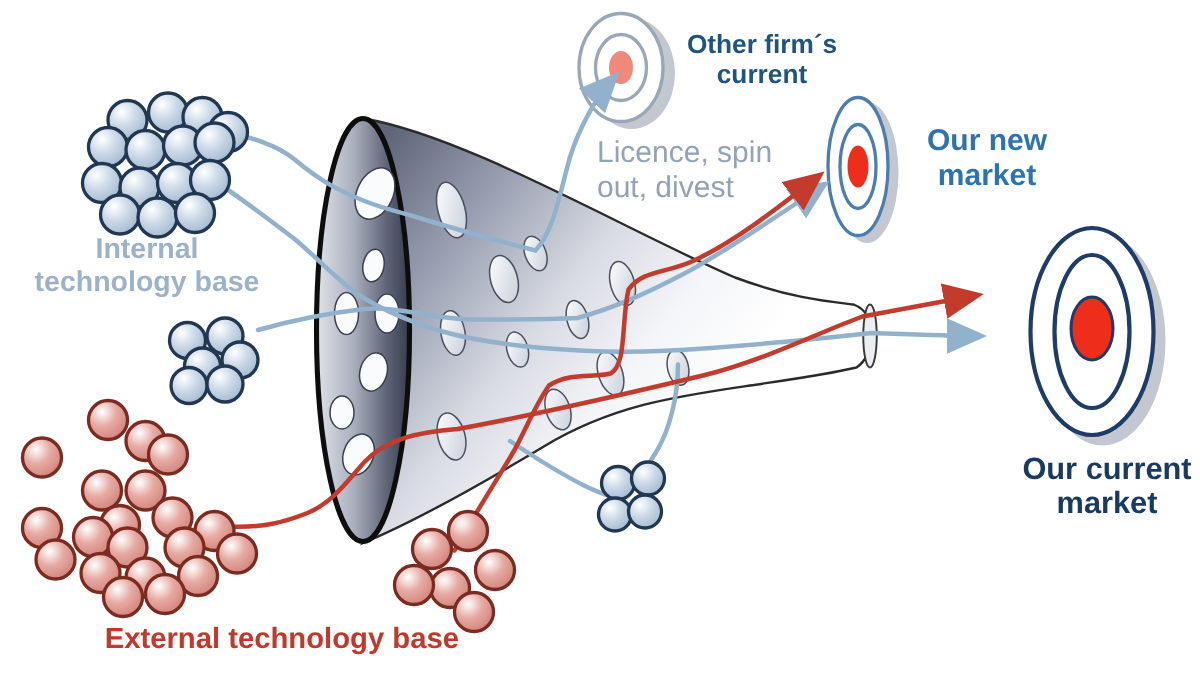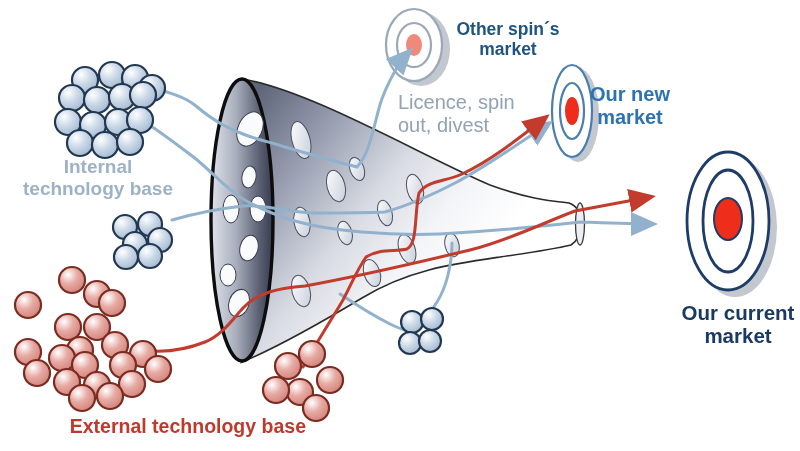--- a/index.html
+++ b/index.html
@@ -8,21 +8,21 @@
     font-family:"Liberation Sans",sans-serif;
   }
   #diagram-svg{position:absolute;left:0;top:0;}
   .lbl{position:absolute;font-weight:bold;line-height:1.14;text-align:right;}
   .lbl-internal      {left:12px;  top:156px; width:172px; text-align:center; font-size:19px;  color:#9db2c7;}
   .lbl-external-base {left:6px;   top:415px; width:300px; white-space:nowrap; font-size:19.5px; color:#c0392b;}
   .lbl-insourcing    {left:354px; top:371px; width:205px; text-align:left;   font-size:19px;  color:#c0392b;}
   .lbl-venture       {left:446px; top:310px; width:185px; text-align:left;   font-size:19px;  color:#93adc7;}
   .lbl-licence       {left:398px; top:91px;  width:132px; text-align:left;   font-size:20px;  color:#93a2b4; font-weight:normal;}
   .lbl-other         {left:448px; top:20px;  width:120px; text-align:center; font-size:17.5px; color:#1f5380;}
-  .lbl-new           {left:580px; top:83px;  width:100px; text-align:center; font-size:20px;  color:#2d73b2;}
+  .lbl-new           {left:608px; top:83px;  width:100px; text-align:center; font-size:20px;  color:#2d73b2;}
   .lbl-current       {left:663px; top:301px; width:126px; text-align:center; font-size:20.5px; color:#1a3a63;margin-left:12px;}
 </style>
 </head>
 <body>
 
 <div id="stage">
 
   <svg id="diagram-svg" width="800" height="451" viewBox="0 0 800 451">
     <defs>
       <linearGradient id="coneGrad" gradientUnits="userSpaceOnUse" x1="255" y1="95" x2="480" y2="270">
@@ -205,16 +205,16 @@
       <use href="#ball13" x="330" y="380"></use>
         <use href="#ball13" x="300" y="392"></use>
       <use href="#ball13" x="276" y="390"></use>
         <use href="#ball13" x="316" y="408"></use>
     </g>
   </svg>
 
   <div class="lbl lbl-internal">Internal technology base</div>
   <div class="lbl lbl-external-base">External technology base</div>
   <div class="lbl lbl-licence">Licence, spin out, divest</div>
-  <div class="lbl lbl-other">Other spin´s market</div>
+  <div class="lbl lbl-other">Other firm´s current</div>
   <div class="lbl lbl-new">Our new market</div>
   <div class="lbl lbl-current">Our current market</div>
 </div>
 
 </body></html>

